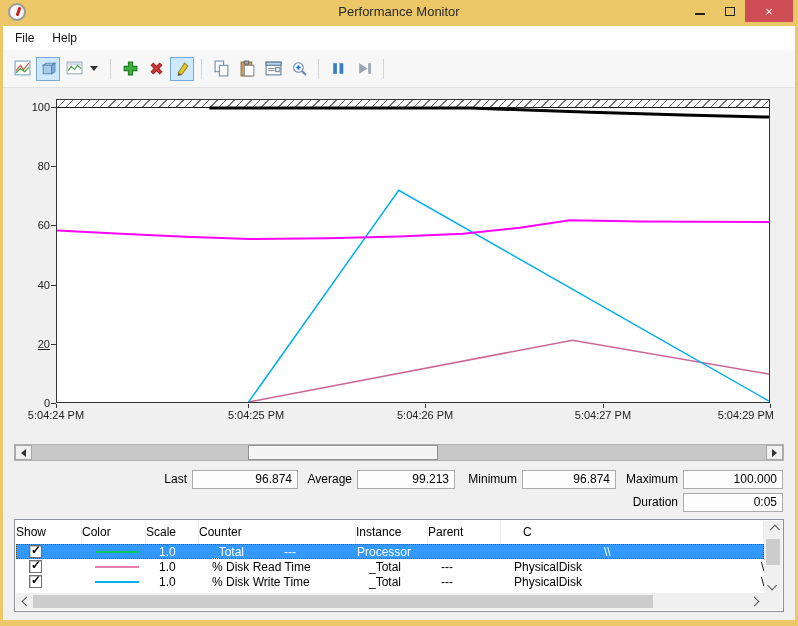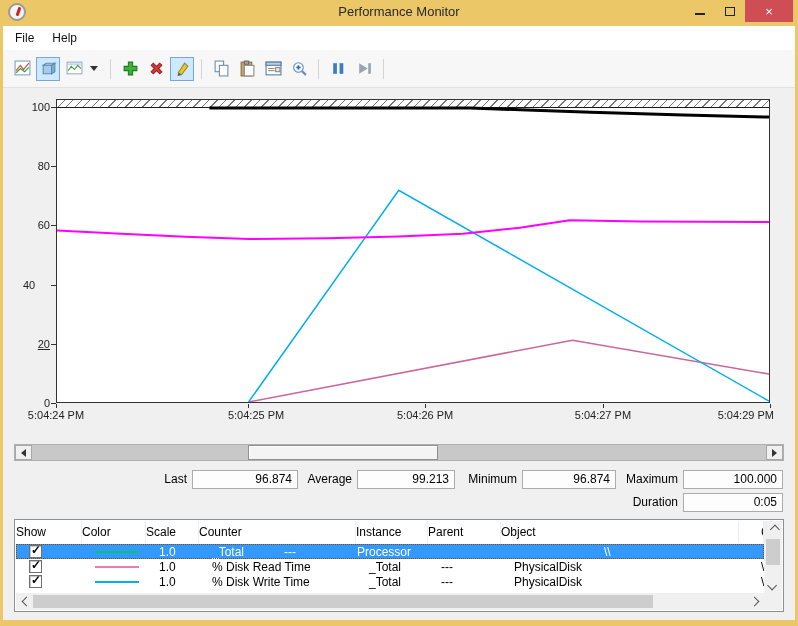--- a/index.html
+++ b/index.html
@@ -216,21 +216,21 @@
           <polygon points="3,3 11,8 3,13" fill="#9aa4ae"></polygon>
           <rect x="11.5" y="3" width="2.5" height="10" fill="#9aa4ae"></rect>
         </svg>
     </div>
     <div class="tbsep"></div>
   </div>
 
   <span class="y-label" style="top: 99px;">100</span>
   <span class="y-label" style="top: 158.2px;">80</span>
   <span class="y-label" style="top: 217.4px;">60</span>
-  <span class="y-label" style="top: 276.6px; text-align: center;">40</span>
+  <span class="y-label" style="top: 276.6px;">40</span>
   <span class="y-label" style="top: 335.8px; text-decoration: underline;">20</span>
   <span class="y-label" style="top: 395px;">0</span>
 
   <div class="plot">
     <div class="hatch"></div>
     <svg id="chart-svg" width="712" height="302" viewBox="0 0 714 304" preserveAspectRatio="none">
         <polyline points="152.8,8.0 414.1,8.0 471.2,10.1 535.5,12.4 628.3,15.1 714.0,17.2" fill="none" stroke="#000000" stroke-width="3"></polyline>
         <polyline points="192.1,304.0 516.9,241.8 714.0,275.9" fill="none" stroke="#cc6699" stroke-width="1.5"></polyline>
         <polyline points="192.1,304.0 342.7,90.9 714.0,303.1" fill="none" stroke="#00aeef" stroke-width="1.5"></polyline>
         <polyline points="0.0,131.4 64.3,134.7 128.5,137.6 192.8,140.0 271.3,139.1 342.7,137.4 407.0,134.7 464.1,128.5 514.1,121.1 585.5,122.3 714.0,122.8" fill="none" stroke="#ff00ff" stroke-width="2"></polyline>
@@ -265,21 +265,20 @@
   <div class="stat-box" style="left:683px; top:493px; width:100px;">0:05</div>
 
   <div class="ctable">
     <div class="thead">
       <div class="th c-show">Show</div>
       <div class="th c-color">Color</div>
       <div class="th c-scale">Scale</div>
       <div class="th c-counter">Counter</div>
       <div class="th c-inst">Instance</div>
       <div class="th c-parent">Parent</div>
-      <div class="th c-obj">Object</div>
       <div class="th c-comp">C</div>
     </div>
     <div class="rows">
       <div class="crow selected">
         <div class="td c-show">
             <div class="checkbox checked"></div>
           </div>
         <div class="td c-color">
             <div class="swatch" style="background: rgb(0, 200, 100);"></div>
           </div>

